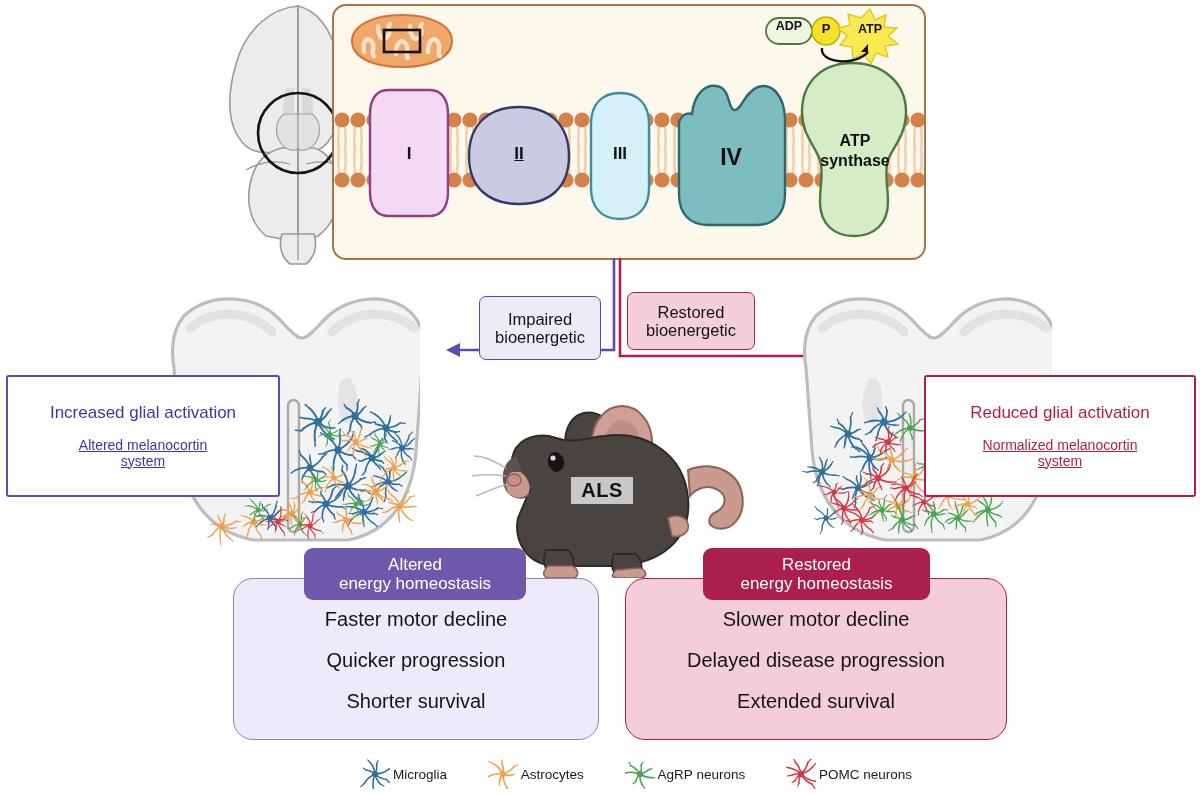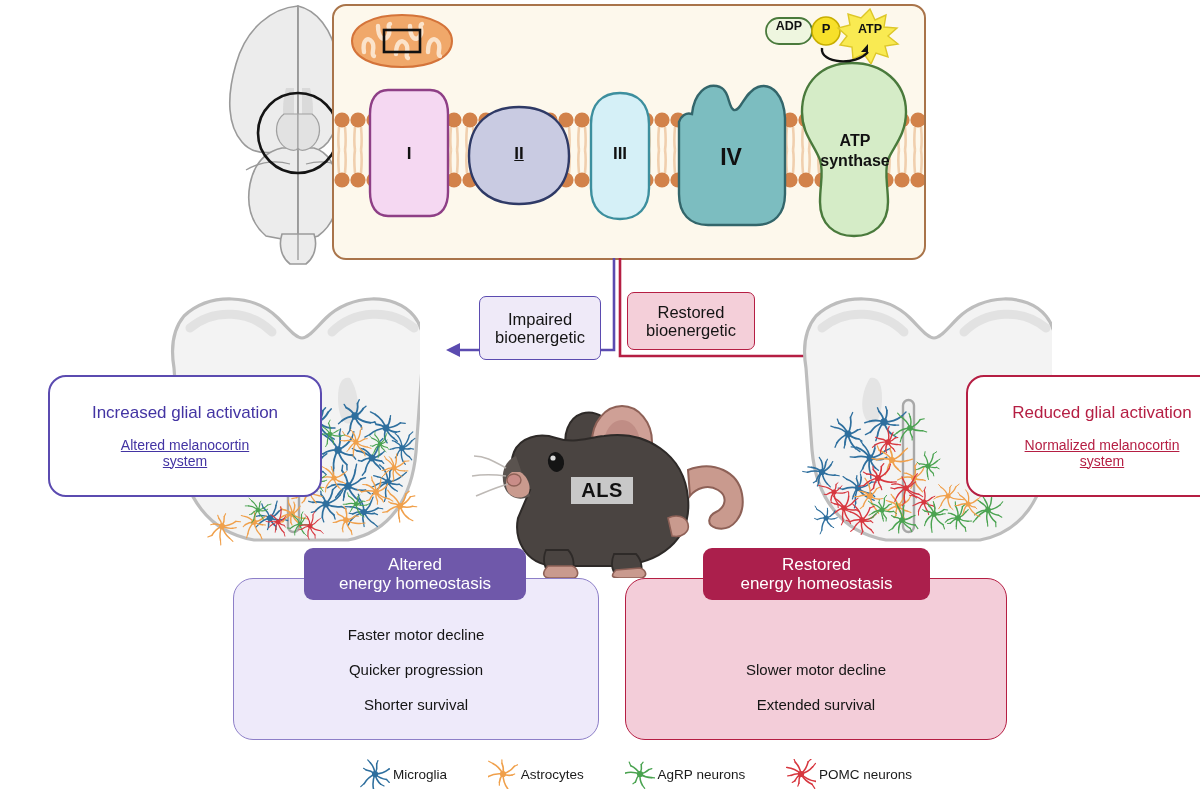--- a/index.html
+++ b/index.html
@@ -33,22 +33,22 @@
     background:#efeaf8;border:1.6px solid #5b4bb0;
   }
   #box-restored{
     left:627px;top:292px;width:128px;height:58px;
     background:#f4cfd9;border:1.6px solid #b51e43;
   }
 
   
   .callout{
     position:absolute;box-sizing:border-box;background:#ffffff;
-    border-radius:18px;display:flex;flex-direction:column;
-    align-items:center;justify-content:center;text-align:center;margin-left:42px;
+    border-radius:3px;display:flex;flex-direction:column;
+    align-items:center;justify-content:center;text-align:center;
   }
   #callout-left{
     left:6px;top:375px;width:274px;height:122px;
     border:2px solid #5b4bb0;color:#4334a3;
   }
   #callout-right{
     left:924px;top:375px;width:272px;height:122px;
     border:2px solid #b51e43;color:#b51e43;
   }
   .callout .l1{font-size:17px;margin-bottom:15px;}
@@ -61,21 +61,21 @@
     justify-content:flex-end;padding-bottom:26px;
   }
   #outcome-left-body{
     left:233px;top:578px;width:366px;height:162px;
     background:#eeeafa;border:1.8px solid #8d7fc8;
   }
   #outcome-right-body{
     left:625px;top:578px;width:382px;height:162px;
     background:#f3cdd9;border:1.8px solid #b51e43;
   }
-  .outcome-body .line{font-size:15px;color:#151515;margin-bottom:18px;}
+  .outcome-body .line{font-size:20px;color:#151515;margin-bottom:18px;}
   .outcome-body .line:last-child{margin-bottom:0;}
 
   .outcome-head{
     position:absolute;box-sizing:border-box;border-radius:9px;
     display:flex;align-items:center;justify-content:center;text-align:center;
     color:#ffffff;font-size:17px;line-height:1.14;
   }
   #outcome-left-head{left:304px;top:548px;width:222px;height:52px;background:#6f58aa;}
   #outcome-right-head{left:703px;top:548px;width:227px;height:52px;background:#ab1f4c;}
 
@@ -1423,20 +1423,21 @@
 </div>
 <div class="outcome-head abs" id="outcome-left-head">
   <div>
     <span>Altered</span><br>
     <span>energy homeostasis</span>
   </div>
 </div>
 
 <div class="outcome-body abs" id="outcome-right-body">
   <div class="line">Slower motor decline</div>
+  <div class="line">Delayed disease progression</div>
   <div class="line">Extended survival</div>
 </div>
 <div class="outcome-head abs" id="outcome-right-head">
   <div>
     <span>Restored</span><br>
     <span>energy homeostasis</span>
   </div>
 </div>
 
 <div class="abs" id="legend">

